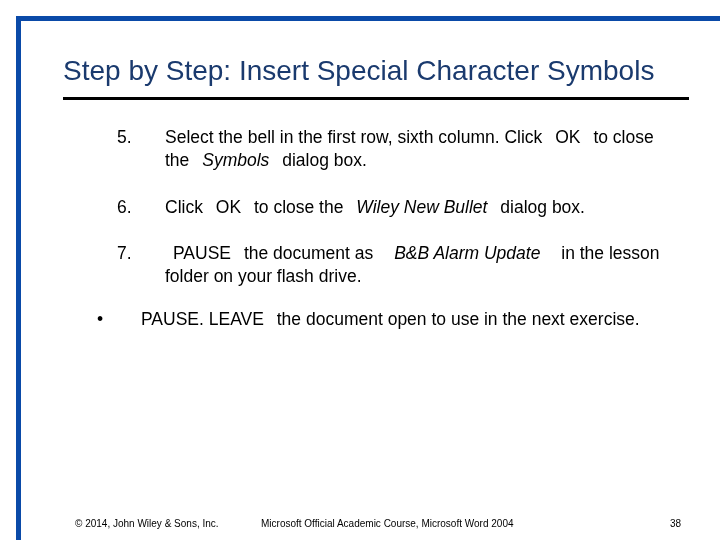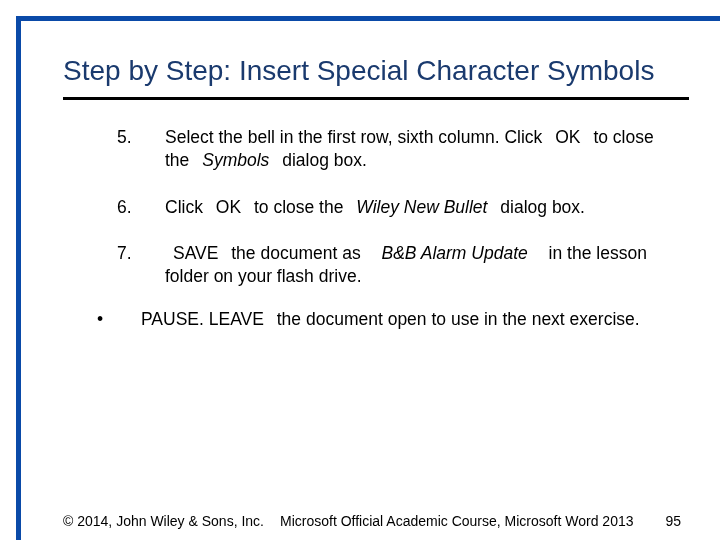--- a/index.html
+++ b/index.html
@@ -41,25 +41,25 @@
   .ol-text { flex: 1; }
   .ul-item {
     display: flex;
     margin-top: 4px;
     padding-left: 18px;
   }
   .ul-bullet { min-width: 20px; }
   .footer {
     position: absolute;
     bottom: 14px;
-    left: 18px;
+    left: 30px;
     right: 26px;
     display: flex;
     align-items: center;
-    font-size: 14px;
+    font-size: 10px;
     color: #000;
   }
   .footer-left { flex: 0 0 auto; min-width: 170px; }
   .footer-center { flex: 1; }
   .footer-right { flex: 0 0 auto; }
   b { font-weight: normal; }
   i { font-style: italic; text-align: right; }
 </style>
 </head>
 <body>
@@ -71,26 +71,26 @@
     <div class="ol-item">
       <div class="ol-num">5.</div>
       <div class="ol-text">Select the bell in the first row, sixth column. Click <b>OK</b> to close the <i>Symbols</i> dialog box.</div>
     </div>
     <div class="ol-item">
       <div class="ol-num">6.</div>
       <div class="ol-text">Click <b>OK</b> to close the <i>Wiley New Bullet</i> dialog box.</div>
     </div>
     <div class="ol-item">
       <div class="ol-num">7.</div>
-      <div class="ol-text"> <b>SAVE</b> the document as <b><i>B&amp;B Alarm Update</i></b> in the lesson folder on your flash drive.</div>
+      <div class="ol-text"> <b>PAUSE</b> the document as <b><i>B&amp;B Alarm Update</i></b> in the lesson folder on your flash drive.</div>
     </div>
     <div class="ul-item">
       <div class="ul-bullet">•</div>
       <div class="ol-text"><b>PAUSE. LEAVE</b> the document open to use in the next exercise.</div>
     </div>
   </div>
 
   <div class="footer">
     <div class="footer-left">© 2014, John Wiley &amp; Sons, Inc.</div>
-    <div class="footer-center">Microsoft Official Academic Course, Microsoft Word 2013</div>
-    <div class="footer-right">95</div>
+    <div class="footer-center">Microsoft Official Academic Course, Microsoft Word 2004</div>
+    <div class="footer-right">38</div>
   </div>
 </div>
 
 </body></html>

